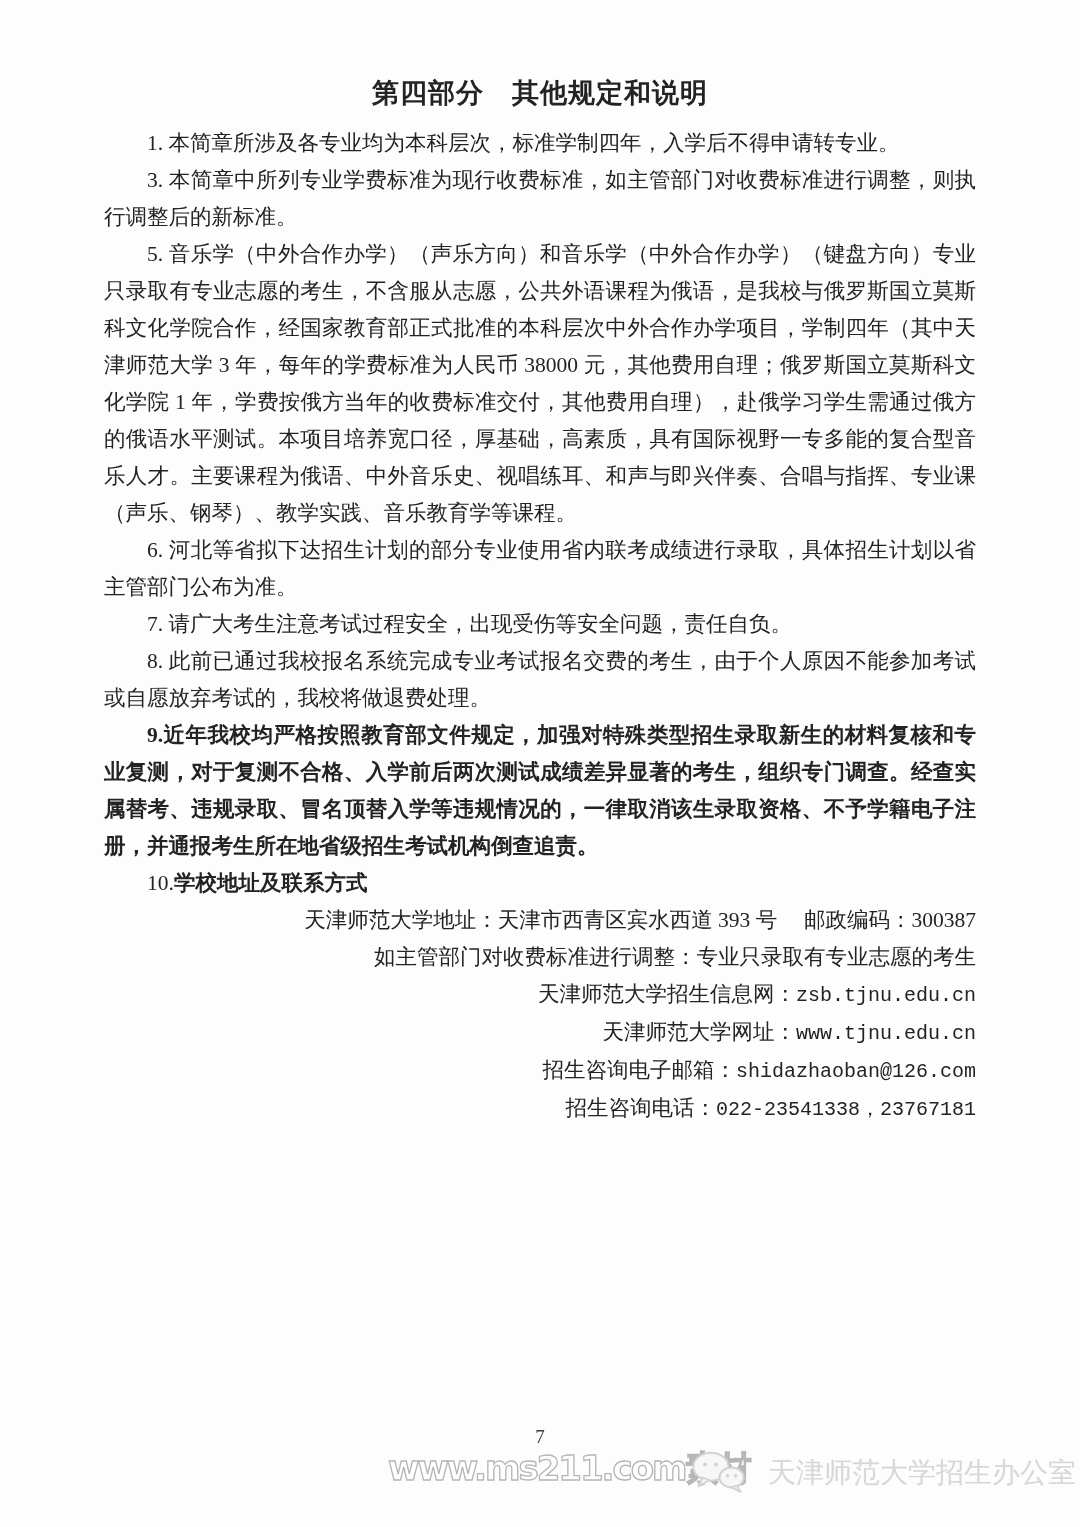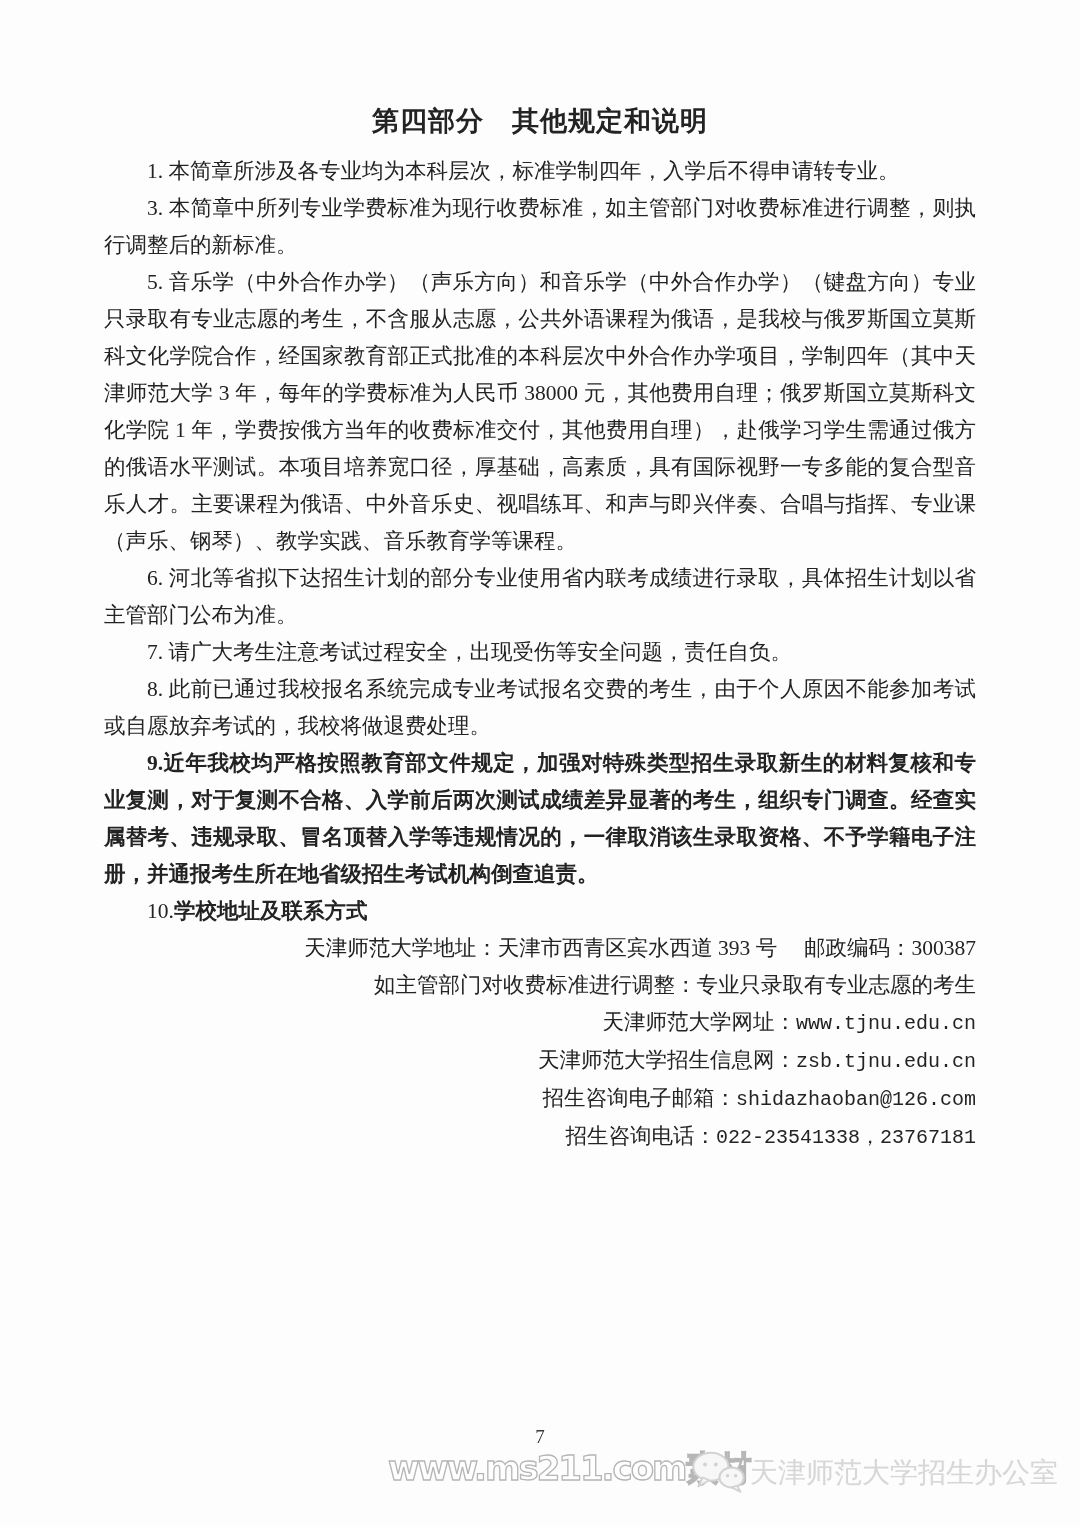--- a/index.html
+++ b/index.html
@@ -12,21 +12,21 @@
     background: #fdfdfd;
     overflow: hidden;
     font-family: "Liberation Serif", "DejaVu Serif", serif;
     color: #232323;
   }
   .content {
     position: absolute;
     left: 104px;
     top: 0;
     width: 872px;
-    padding-top: 104px;
+    padding-top: 76px;
   }
   .doc-title {
     font-size: 27px;
     font-weight: bold;
     line-height: 34px;
     text-align: center;
     letter-spacing: 1px;
     margin-bottom: 15px;
   }
   .para {
@@ -64,21 +64,21 @@
     -webkit-text-stroke: 1.3px #b6b6b6;
     text-shadow: 0 0 1px #cfcfcf;
     white-space: nowrap;
   }
   .wechat-badge {
     position: absolute;
     left: 692px;
     top: 1450px;
     display: flex;
     align-items: center;
-    gap: 4px;
+    gap: 22px;
     white-space: nowrap;
   }
   .wechat-badge .account-name {
     font-family: "DejaVu Sans", "Liberation Sans", sans-serif;
     font-size: 28px;
     color: #d7d7d7;
     text-shadow: 0 1px 0 #ffffff, 0 0 1px #e8e8e8;
     letter-spacing: 0px;
   }
   .wechat-icon { width: 54px; height: 46px; }
@@ -95,22 +95,22 @@
     <p class="para">5. 音乐学（中外合作办学）（声乐方向）和音乐学（中外合作办学）（键盘方向）专业只录取有专业志愿的考生，不含服从志愿，公共外语课程为俄语，是我校与俄罗斯国立莫斯科文化学院合作，经国家教育部正式批准的本科层次中外合作办学项目，学制四年（其中天津师范大学 3 年，每年的学费标准为人民币 38000 元，其他费用自理；俄罗斯国立莫斯科文化学院 1 年，学费按俄方当年的收费标准交付，其他费用自理），赴俄学习学生需通过俄方的俄语水平测试。本项目培养宽口径，厚基础，高素质，具有国际视野一专多能的复合型音乐人才。主要课程为俄语、中外音乐史、视唱练耳、和声与即兴伴奏、合唱与指挥、专业课（声乐、钢琴）、教学实践、音乐教育学等课程。</p>
     <p class="para">6. 河北等省拟下达招生计划的部分专业使用省内联考成绩进行录取，具体招生计划以省主管部门公布为准。</p>
     <p class="para">7. 请广大考生注意考试过程安全，出现受伤等安全问题，责任自负。</p>
     <p class="para">8. 此前已通过我校报名系统完成专业考试报名交费的考生，由于个人原因不能参加考试或自愿放弃考试的，我校将做退费处理。</p>
     <p class="para bold">9.近年我校均严格按照教育部文件规定，加强对特殊类型招生录取新生的材料复核和专业复测，对于复测不合格、入学前后两次测试成绩差异显著的考生，组织专门调查。经查实属替考、违规录取、冒名顶替入学等违规情况的，一律取消该生录取资格、不予学籍电子注册，并通报考生所在地省级招生考试机构倒查追责。</p>
 
     <p class="para section-heading"><span>10.</span><span class="bold">学校地址及联系方式</span></p>
 
     <p class="para contact"><span>天津师范大学地址：</span><span>天津市西青区宾水西道 393 号　 邮政编码：300387</span></p>
     <p class="para contact"><span>如主管部门对收费标准进行调整：</span><span>专业只录取有专业志愿的考生</span></p>
+    <p class="para contact"><span>天津师范大学招生信息网：</span><span class="latin">zsb.tjnu.edu.cn</span></p>
     <p class="para contact"><span>天津师范大学网址：</span><span class="latin">www.tjnu.edu.cn</span></p>
-    <p class="para contact"><span>天津师范大学招生信息网：</span><span class="latin">zsb.tjnu.edu.cn</span></p>
     <p class="para contact"><span>招生咨询电子邮箱：</span><span class="latin">shidazhaoban@126.com</span></p>
     <p class="para contact"><span>招生咨询电话：</span><span class="latin">022-23541338，23767181</span></p>
 
   </div>
 
   <div class="page-number">7</div>
 
   <div class="watermark">www.ms211.com素材</div>
 
   <div class="wechat-badge">

